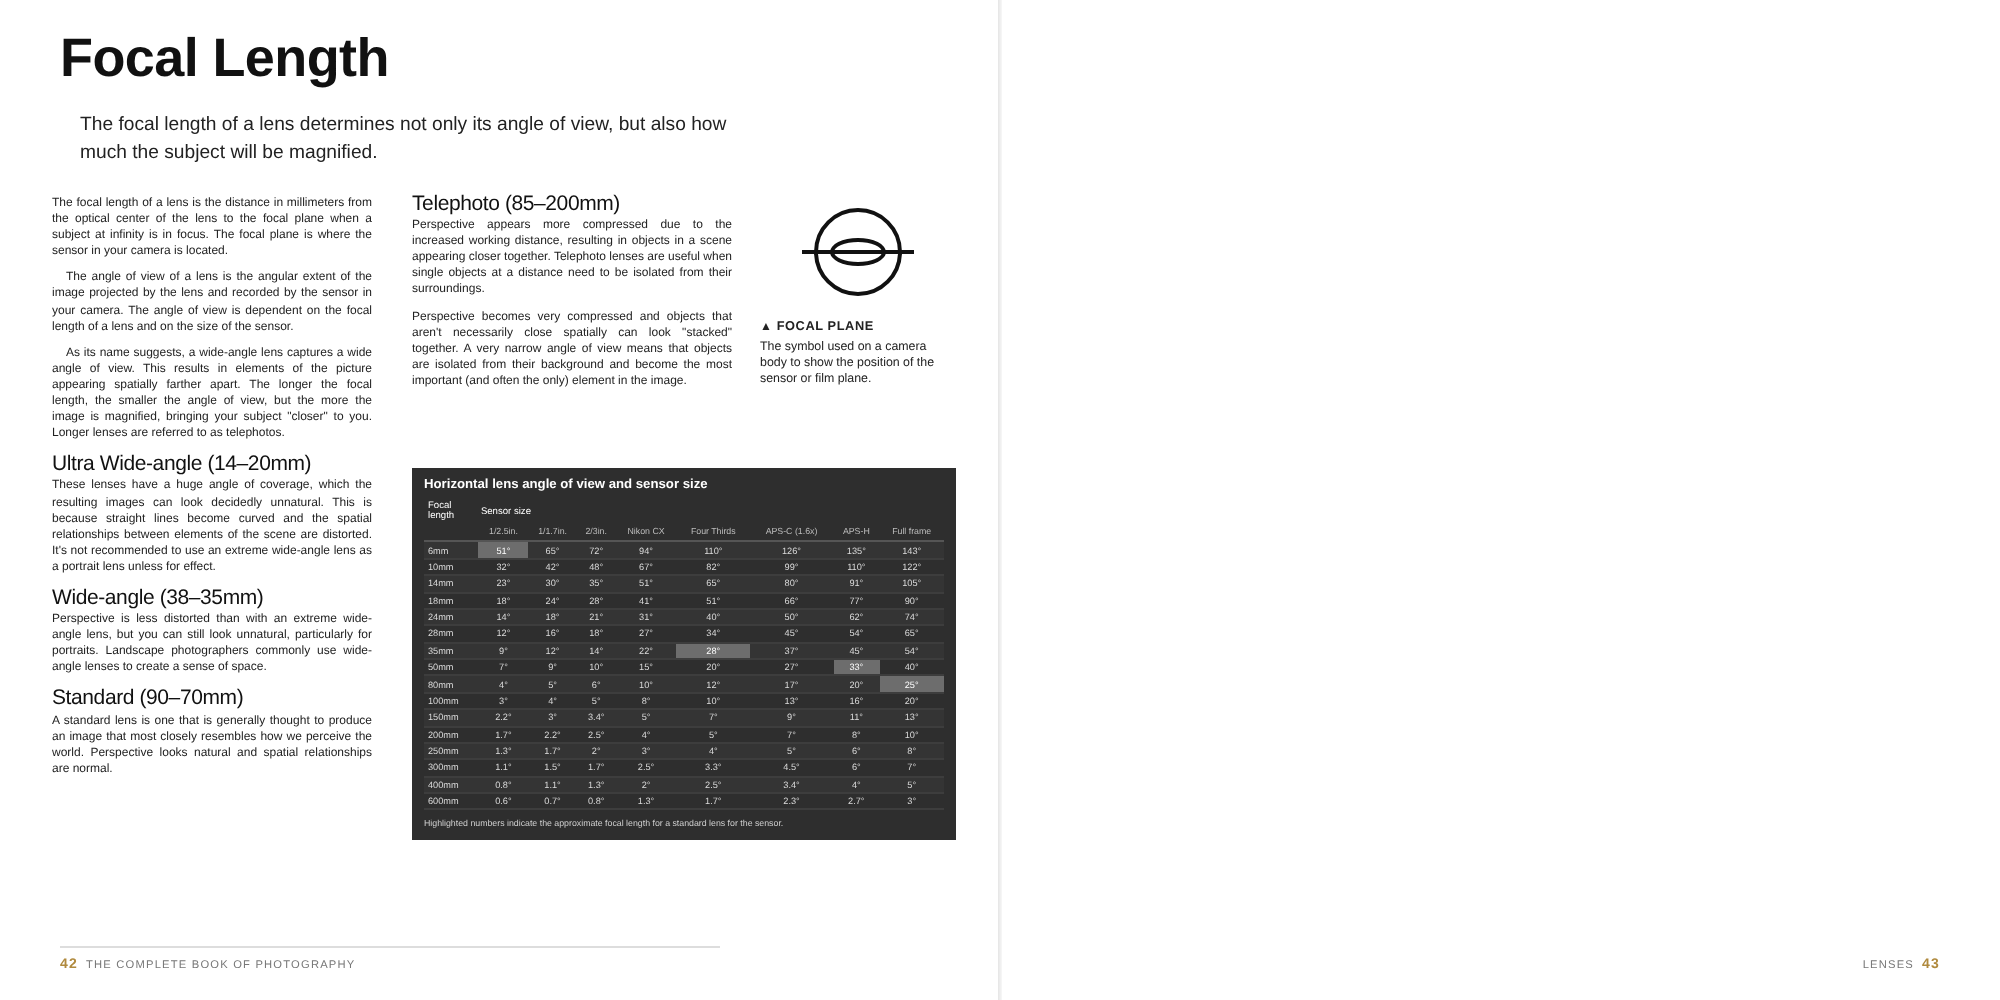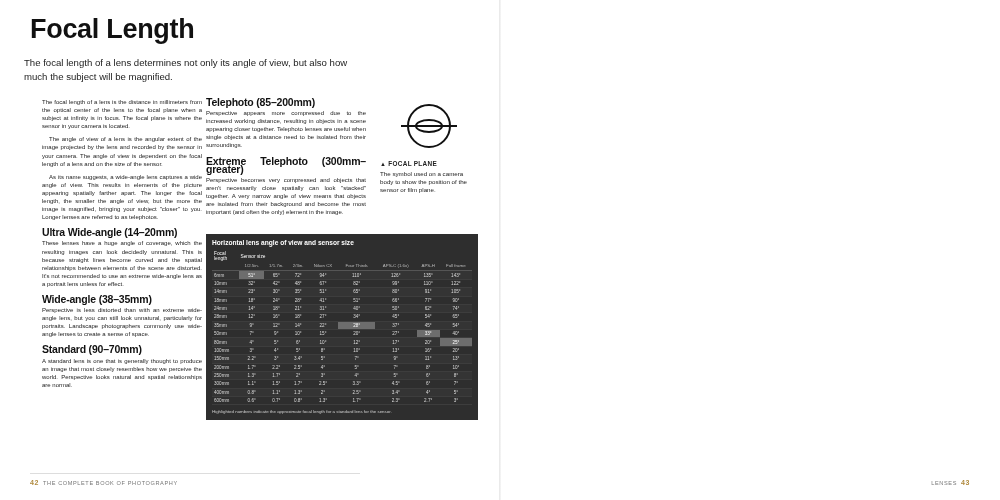--- a/index.html
+++ b/index.html
@@ -18,32 +18,32 @@
   .gutter { position: absolute; left: 499px; top: 0; width: 2px; height: 500px;
             background: linear-gradient(to right, rgba(0,0,0,.10), rgba(0,0,0,.03)); }
 
   
   h1.title {
     position: absolute; left: 30px; top: 14px;
     font-size: 27px; font-weight: bold; letter-spacing: -0.3px;
     margin: 0; color: #111;
   }
   .standfirst {
-    position: absolute; left: 24px; top: 56px; width: 330px;
+    position: absolute; left: 40px; top: 56px; width: 330px;
     font-size: 9.6px; line-height: 14px; color: #222;
   }
   .col { position: absolute; font-size: 6.0px; line-height: 8.1px; color: #222; text-align: justify; }
   .col p { margin: 0 0 5px 0; }
   .col p.ind { text-indent: 7px; }
   .col h3 {
-    font-size: 10.5px; font-weight: bold; margin: 7px 0 3px 0; color: #111;
+    font-size: 10.5px; font-weight: normal; margin: 7px 0 3px 0; color: #111;
     letter-spacing: -0.2px;
   }
   .col h3:first-child { margin-top: 0; }
-  .colA { left: 42px; top: 98px; width: 160px; }
+  .colA { left: 26px; top: 98px; width: 160px; }
   .colB { left: 206px; top: 98px; width: 160px; }
 
   
   .fp-box { position: absolute; left: 380px; top: 98px; width: 98px; }
   .fp-symbol { width: 56px; height: 56px; margin: 0 auto 6px auto; position: relative; }
   .fp-symbol .circ {
     position: absolute; left: 6px; top: 6px; width: 44px; height: 44px;
     border: 2px solid #111; border-radius: 50%;
   }
   .fp-symbol .ell {
@@ -103,21 +103,20 @@
       <p>Perspective is less distorted than with an extreme wide-angle lens, but you can still look unnatural, particularly for portraits. Landscape photographers commonly use wide-angle lenses to create a sense of space.</p>
 
       <h3>Standard (90–70mm)</h3>
       <p>A standard lens is one that is generally thought to produce an image that most closely resembles how we perceive the world. Perspective looks natural and spatial relationships are normal.</p>
     </div>
 
     <div class="col colB">
       <h3>Telephoto (85–200mm)</h3>
       <p>Perspective appears more compressed due to the increased working distance, resulting in objects in a scene appearing closer together. Telephoto lenses are useful when single objects at a distance need to be isolated from their surroundings.</p>
 
-      <h3>Extreme Telephoto (300mm–greater)</h3>
       <p>Perspective becomes very compressed and objects that aren't necessarily close spatially can look "stacked" together. A very narrow angle of view means that objects are isolated from their background and become the most important (and often the only) element in the image.</p>
     </div>
 
     <div class="fp-box">
       <div class="fp-symbol">
         <div class="circ"></div>
         <div class="bar"></div>
         <div class="ell"></div>
       </div>
       <div class="fp-cap">

